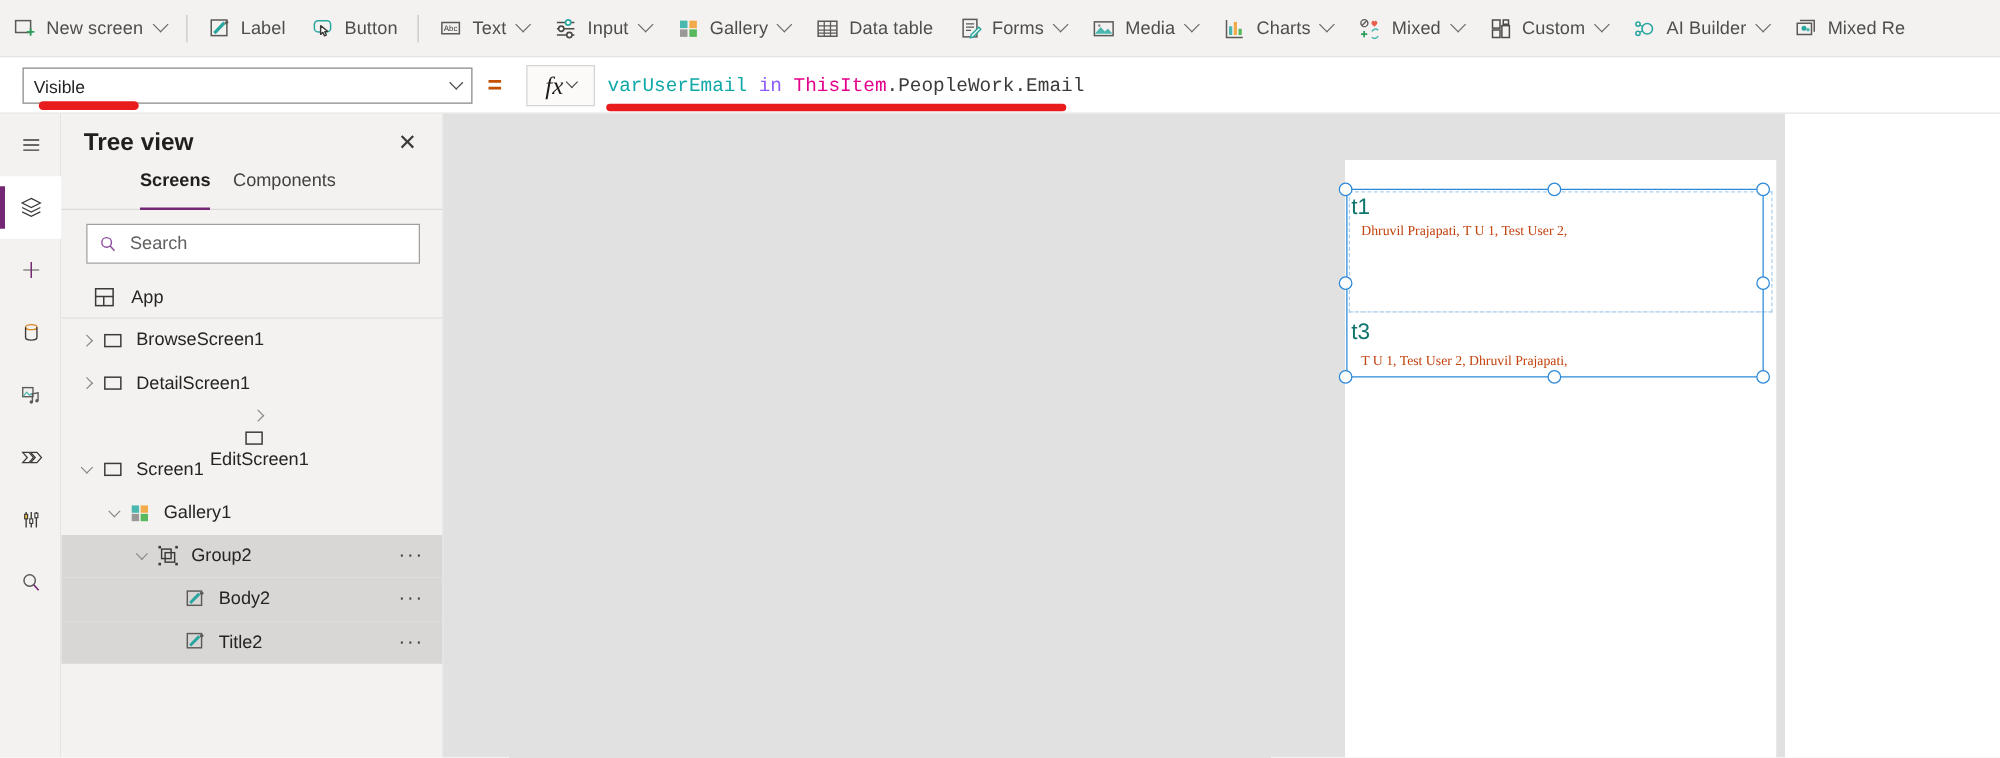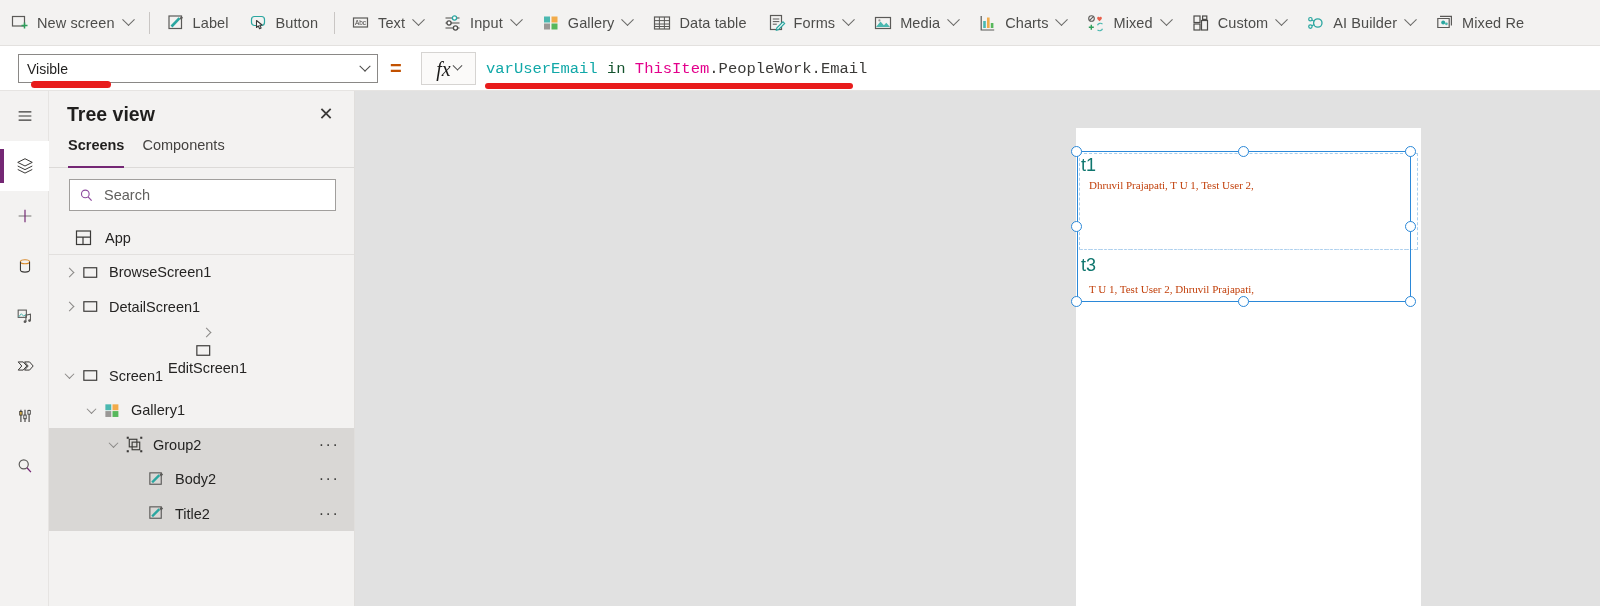--- a/index.html
+++ b/index.html
@@ -4,21 +4,21 @@
 <style>
   * { box-sizing: border-box; }
   html, body {
     margin: 0; padding: 0;
     width: 1600px; height: 606px;
     overflow: hidden;
     font-family: "Liberation Sans", sans-serif;
     background: #ffffff;
     color: #323130;
   }
-  #root { position: relative; width: 1600px; height: 606px; }
+  #root { position: relative; width: 1428px; height: 606px; }
 
   
   .toolbar {
     position: absolute; left: 0; top: 0; width: 1600px; height: 46px;
     background: #f3f2f1;
     display: flex; align-items: center;
     border-bottom: 1px solid #e3e1df;
     overflow: hidden;
   }
   .tb-item {
@@ -72,21 +72,21 @@
     width: 7px; height: 7px; border-right: 1.2px solid #4b4a49;
     border-bottom: 1.2px solid #4b4a49; transform: rotate(45deg) translate(-2px,-2px);
   }
   .formula {
     position: absolute; left: 486px; top: 56px; right: 6px; height: 26px;
     font-family: "Liberation Mono", monospace; font-size: 15.5px;
     line-height: 26px; white-space: nowrap; color: #1b1a19;
     cursor: text;
   }
   .tk-var  { color: #11a8a8; }
-  .tk-op   { color: #14532d; }
+  .tk-op   { color: #8b5cf6; }
   .tk-this { color: #e3008c; }
   .tk-plain{ color: #3b3a38; }
 
   
   .redmark { position: absolute; background: #e81c1c; border-radius: 6px; }
   #redmark-visible { left: 31px; top: 81px; width: 80px; height: 7px; }
   #redmark-formula { left: 485px; top: 83px; width: 368px; height: 6px; }
 
   
   .rail {
@@ -119,21 +119,21 @@
     justify-content: center; cursor: pointer; color: #3b3a39; font-size: 18px;
   }
   .tabs {
     display: flex; gap: 18px; padding: 0 19px; height: 31px;
     border-bottom: 1px solid #dcdad8;
   }
   .tab {
     font-size: 14.5px; color: #444240; cursor: pointer;
     position: relative; padding-bottom: 6px;
   }
-  .tab.sel { color: #201f1e; font-weight: 600; }
+  .tab.sel { color: #201f1e; font-weight: 600; margin-left: 44px; }
   .tab.sel::after {
     content: ""; position: absolute; left: 0; right: 0; bottom: -1px;
     height: 2.5px; background: #742774;
   }
   .searchwrap { padding: 11px 18px 10px 20px; }
   .searchbox {
     height: 32px; border: 1px solid #a19f9d; background: #ffffff;
     display: flex; align-items: center; padding: 0 8px; gap: 7px; cursor: text;
   }
   .searchbox input {

